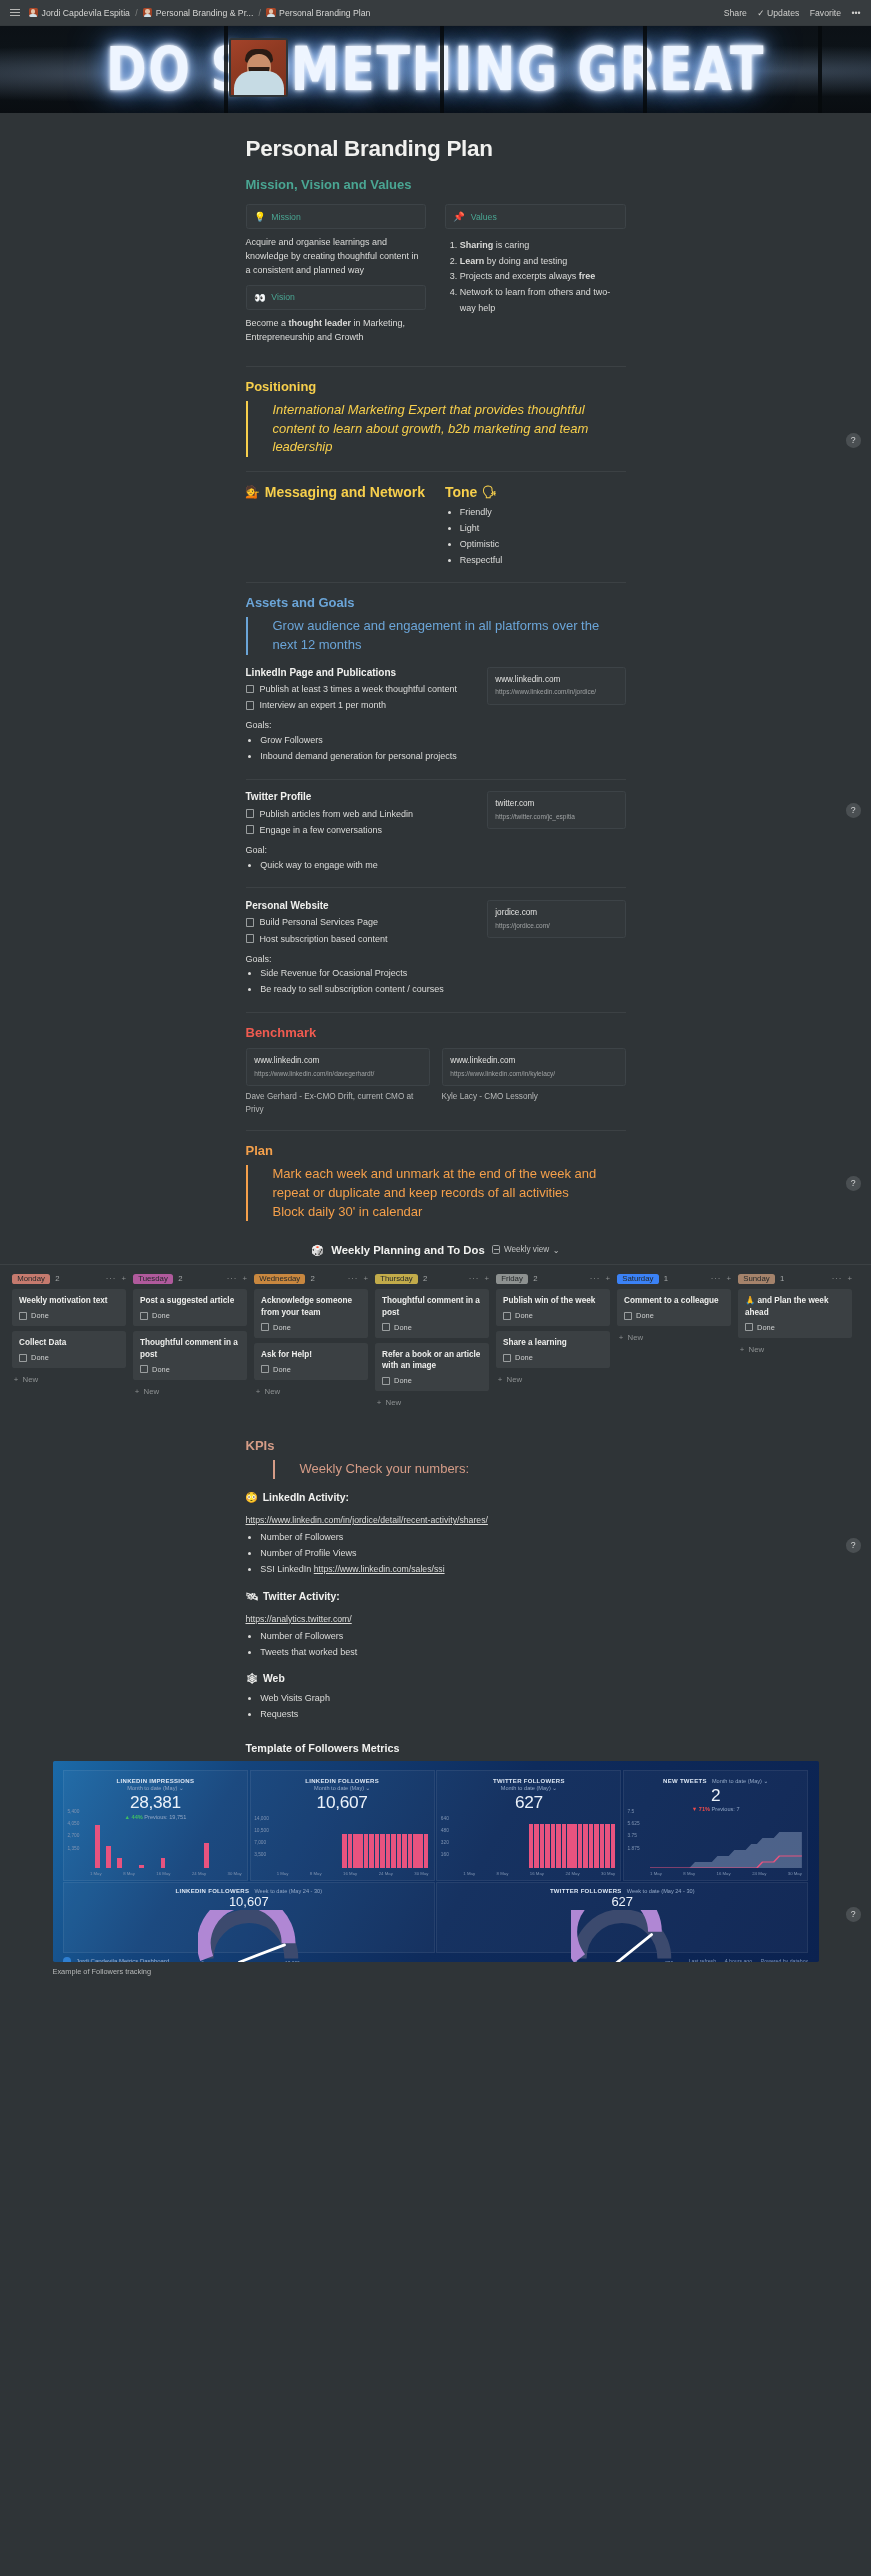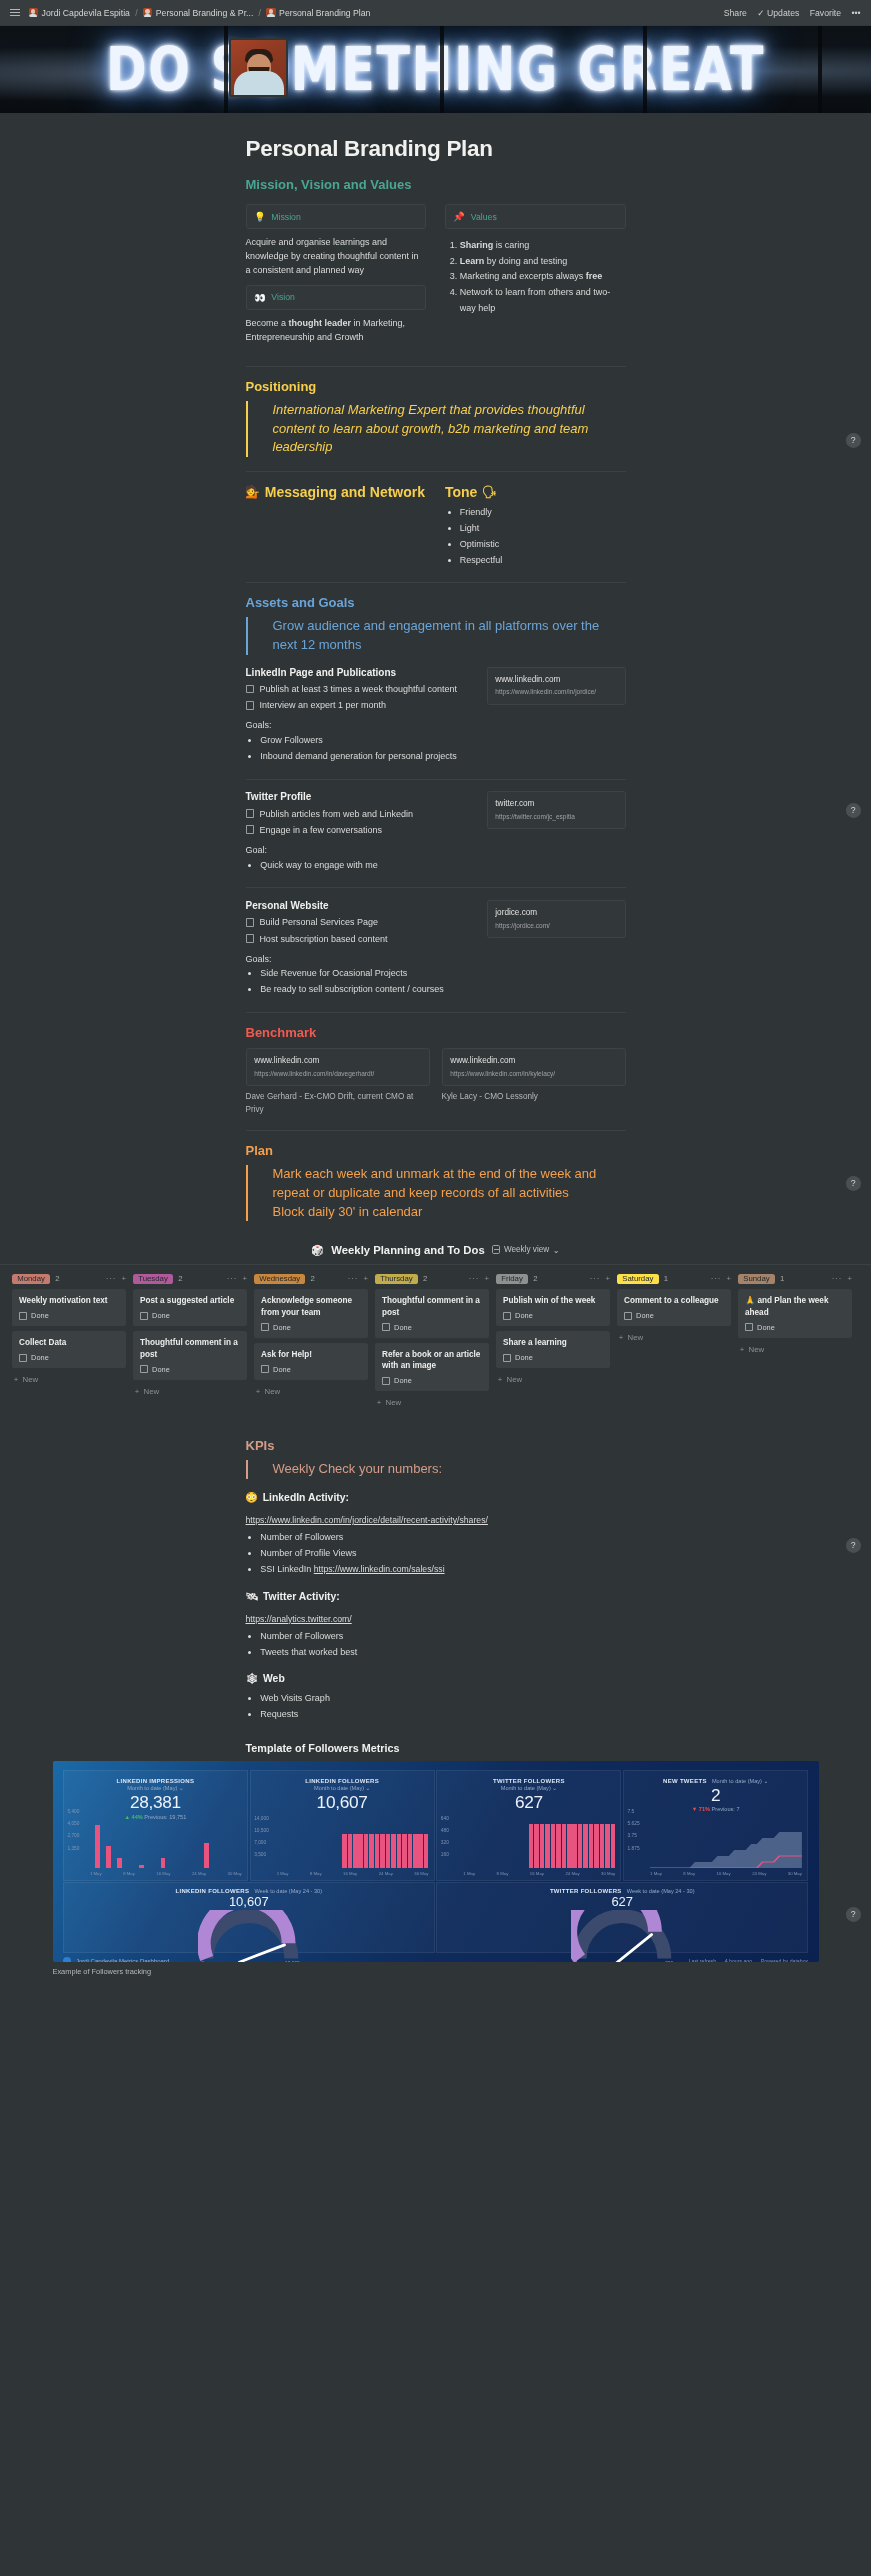--- a/index.html
+++ b/index.html
@@ -66,21 +66,21 @@
   .sec.yellow { color:#f7cf4c; }
   .sec.blue  { color:#6ba5d8; }
   .sec.red   { color:#f05b50; }
   .sec.orange{ color:#f5a04b; }
   .sec.kpi   { color:#d59c87; }
 
   .quote { border-left:2.6px solid currentColor; padding-left:25px; font-size:13px; line-height:1.45; }
   .quote.yellow { color:#f7cf4c; font-style:italic; }
   .quote.blue { color:#6ba5d8; }
   .quote.orange { color:#f5a04b; }
-  .quote.kpi { color:#d59c87; }
+  .quote.kpi { color:#d59c87;margin-left:27px; }
 
   .two-col { display:flex; gap:19px; margin-top:12px; }
   .col { flex:1; min-width:0; }
 
   .callout { background:#32373a; border:0.9px solid #3d4347; border-radius:2.6px;
     padding:6px 7.8px; display:flex; align-items:center; gap:5.2px; font-size:8.7px; color:#4aa693; }
   .callout .emo { font-size:9.5px; }
   p.body { font-size:9px; line-height:1.55; color:#dcdcda; margin:7px 0; }
   p.body b { font-weight:700; }
 
@@ -243,21 +243,21 @@
         <p class="body"><span>Become a </span><b>thought leader</b><span> in Marketing, Entrepreneurship and Growth</span></p>
       </div>
       <div class="col">
         <div class="callout">
           <span class="emo">📌</span>
           <span>Values</span>
         </div>
         <ol class="num" style="margin-top:8.7px">
           <li><b>Sharing</b><span> is caring</span></li>
           <li><b>Learn</b><span> by doing and testing</span></li>
-          <li><span>Marketing and excerpts always </span><b>free</b></li>
+          <li><span>Projects and excerpts always </span><b>free</b></li>
           <li><span>Network to learn from others and two-way help</span></li>
         </ol>
       </div>
     </div>
 
     <div class="hr"></div>
 
     <h2 class="sec yellow">Positioning</h2>
     <div class="quote yellow">International Marketing Expert that provides thoughtful content to learn about growth, b2b marketing and team leadership</div>
 
@@ -548,21 +548,21 @@
             </div>
         </div>
         <div class="newrow">
             <span>+</span>
             <span>New</span>
           </div>
       </div>
 
       <div class="dcol">
         <div class="dcolhead">
-          <span class="daytag" style="background:#fde047">Saturday</span>
+          <span class="daytag" style="background:#3b82f6">Saturday</span>
           <span class="dcount">1</span>
           <span class="dacts">
               <span class="dots">···</span>
               <span>+</span>
             </span>
         </div>
         <div class="card">
           <div class="ct">Comment to a colleague</div>
           <div class="cd">
               <span class="cb2"></span>

